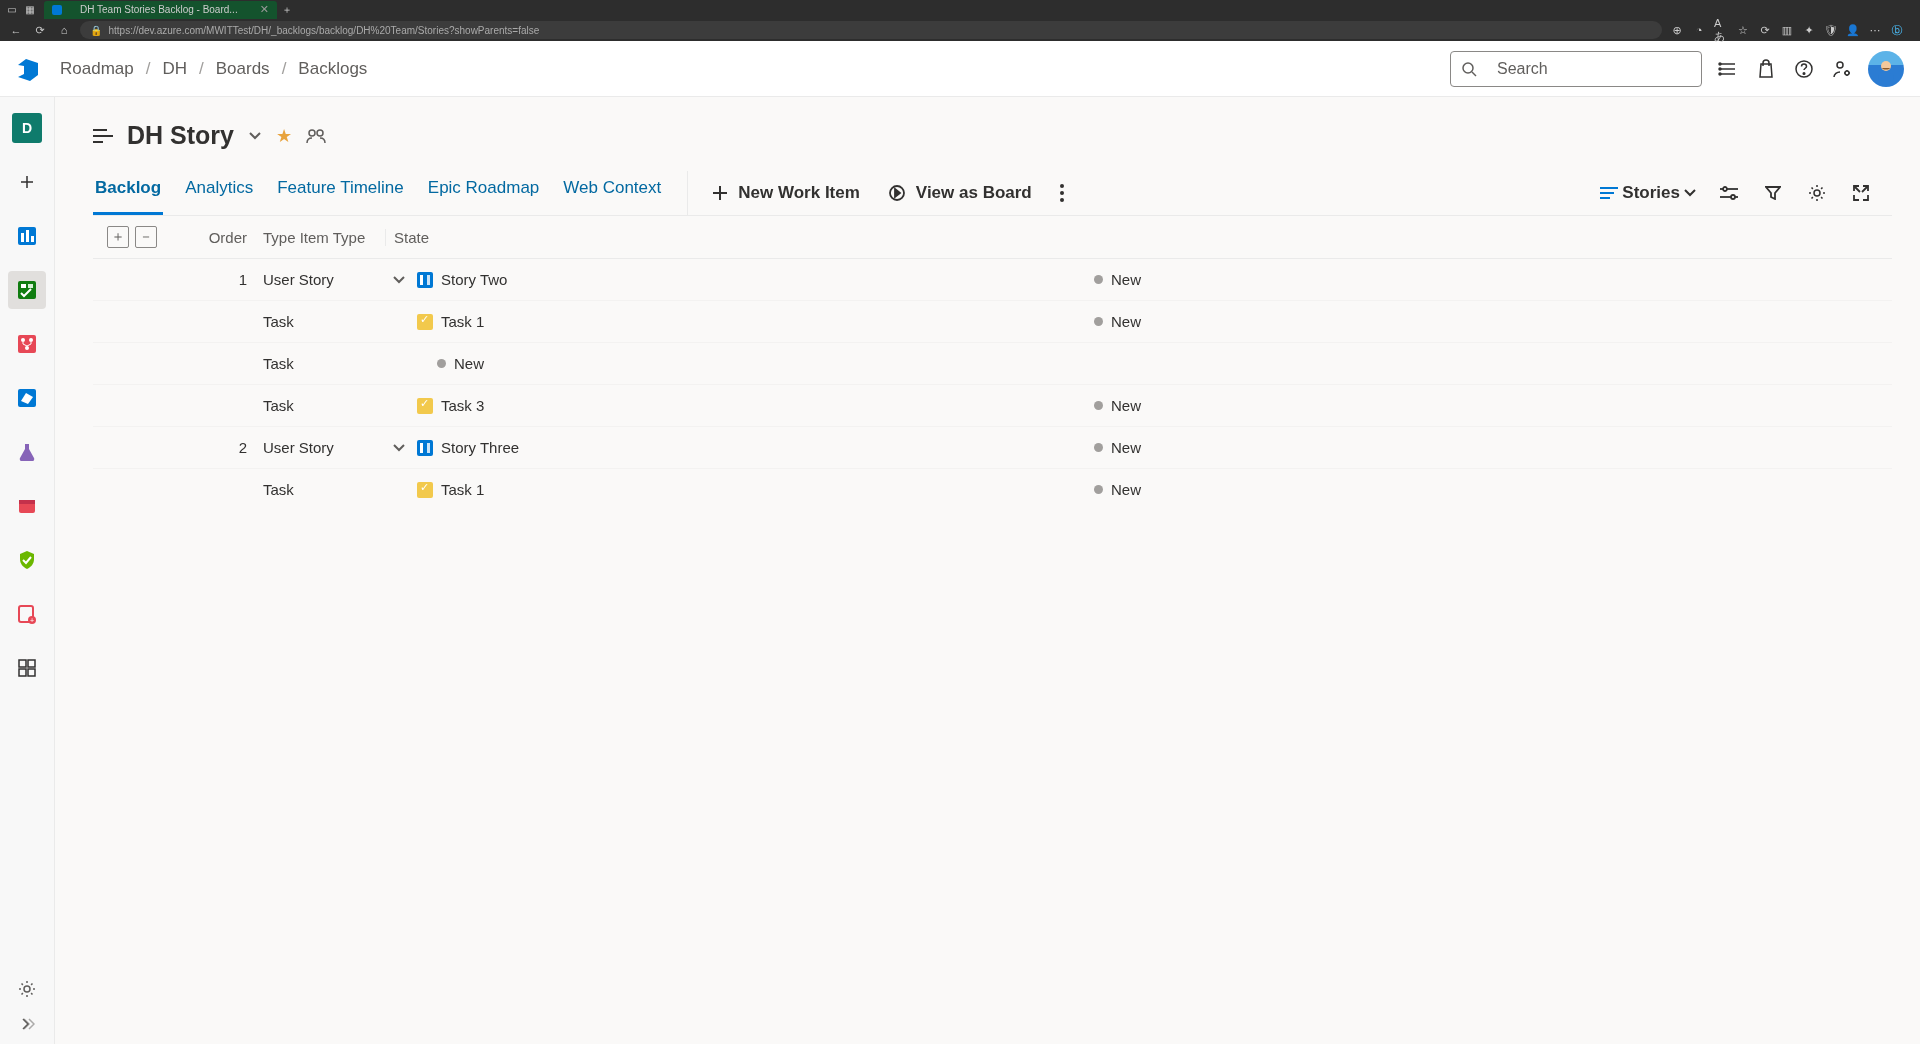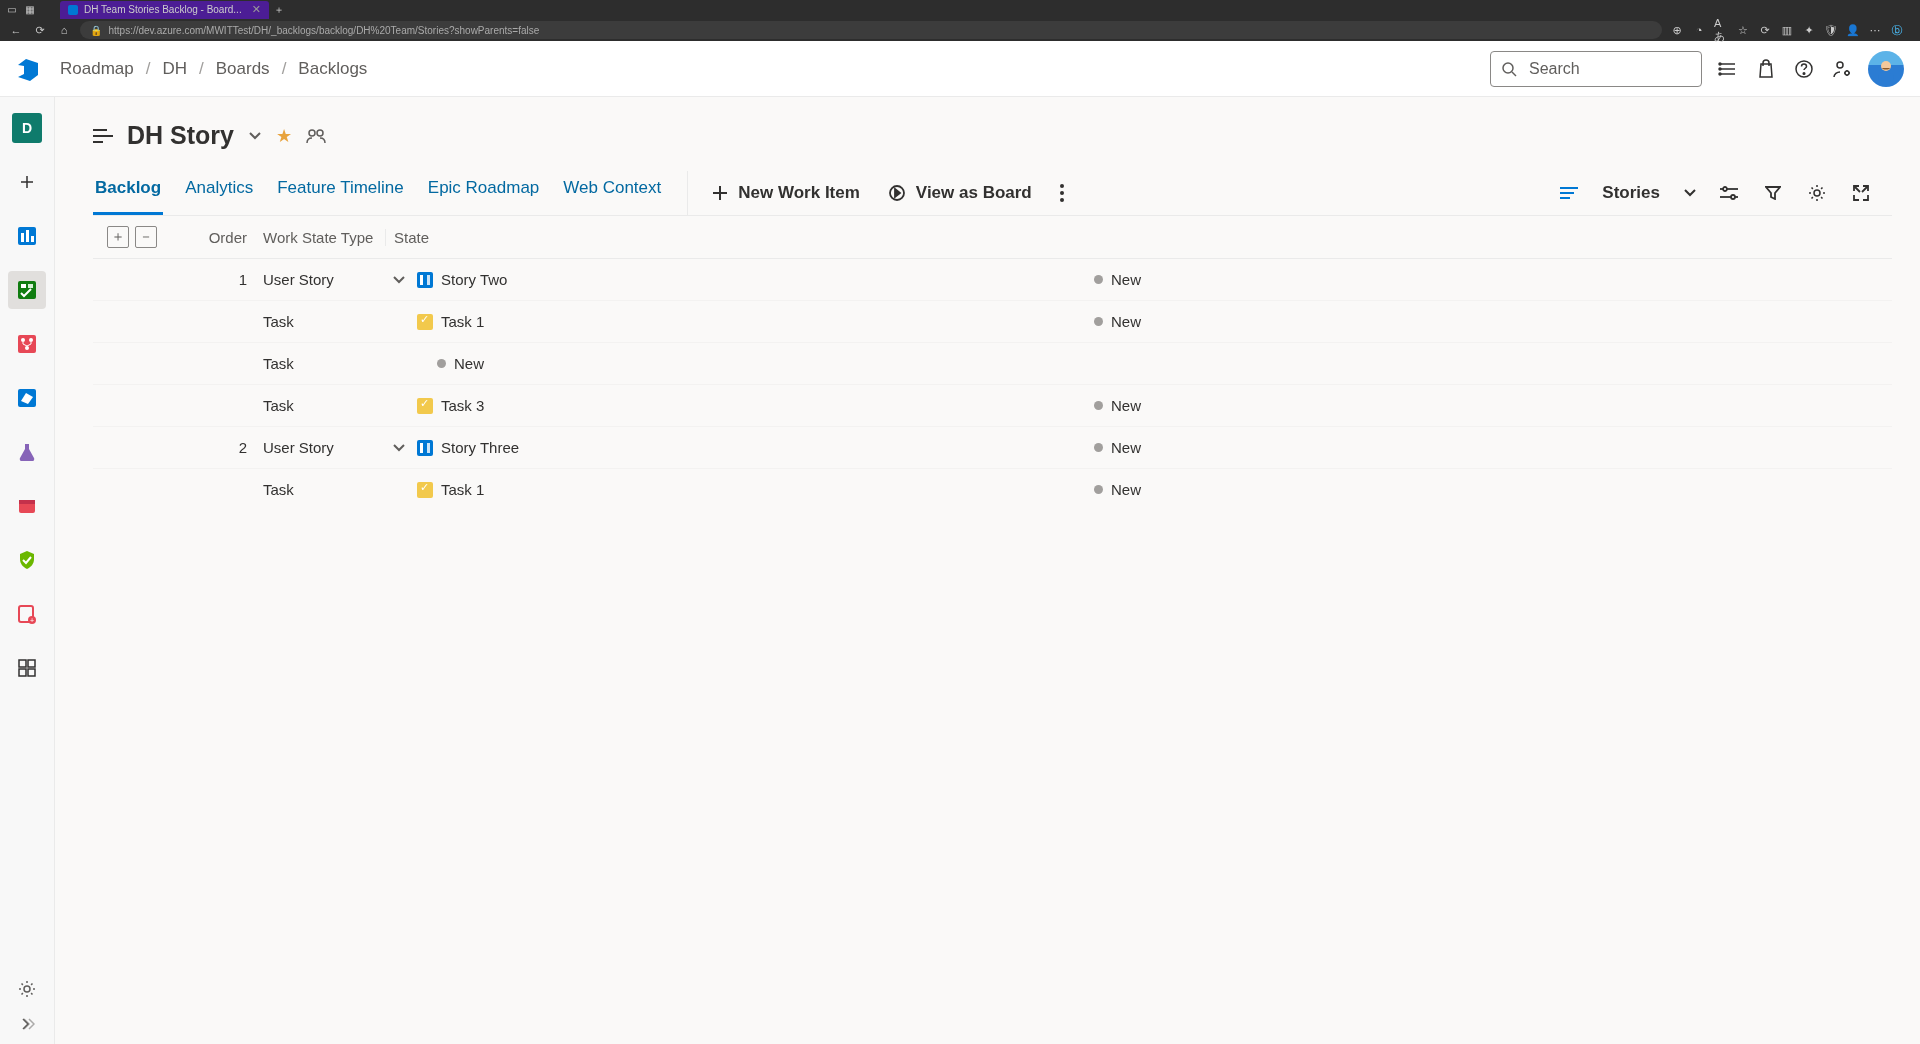--- a/index.html
+++ b/index.html
@@ -2,37 +2,37 @@
 <html><head>
 <meta charset="utf-8">
 <style>
 * { box-sizing: border-box; margin: 0; padding: 0; }
 body { font-family: "Segoe UI", -apple-system, sans-serif; font-size: 14px; color: #323130; background: #fff; overflow: hidden; }
 
 
 .browser-chrome { background: #2d2d2d; height: 41px; display: flex; flex-direction: column; }
 .tab-bar { height: 19px; display: flex; align-items: center; padding: 0 4px; gap: 2px; }
 .tab-btn { width: 16px; height: 16px; display: flex; align-items: center; justify-content: center; color: #ccc; font-size: 10px; }
-.browser-tab { background: #4c1d95; height: 18px; display: flex; align-items: center; padding: 0 8px; gap: 6px; color: #ccc; font-size: 10px; border-radius: 3px 3px 0 0; margin-left: 20px; }
+.browser-tab { background: #14532d; height: 18px; display: flex; align-items: center; padding: 0 8px; gap: 18px; color: #ccc; font-size: 10px; border-radius: 3px 3px 0 0; margin-left: 4px; }
 .tab-favicon { width: 10px; height: 10px; background: #0078d4; border-radius: 2px; }
 .tab-close { color: #999; font-size: 11px; margin-left: 4px; }
 .addr-bar { height: 22px; display: flex; align-items: center; padding: 0 8px; gap: 8px; background: #2d2d2d; }
 .addr-btn { width: 16px; height: 16px; color: #ccc; font-size: 11px; display: flex; align-items: center; justify-content: center; }
 .url-field { flex: 1; background: #3c3c3c; height: 18px; border-radius: 9px; display: flex; align-items: center; padding: 0 10px; color: #aaa; font-size: 10px; gap: 6px; }
 .addr-right { display: flex; gap: 8px; padding-right: 8px; }
 .addr-icon { width: 14px; height: 14px; color: #ccc; font-size: 11px; display:flex;align-items:center;justify-content:center;}
 
 
 .top-header { height: 56px; display: flex; align-items: center; padding: 0 16px; border-bottom: 1px solid #eaeaea; }
 .azure-logo { width: 24px; height: 24px; margin-right: 20px; }
 .breadcrumbs { display: flex; align-items: center; gap: 12px; font-size: 17px; color: #605e5c; }
 .breadcrumb-item { color: #605e5c; }
 .breadcrumb-sep { color: #a19f9d; }
 .header-right { margin-left: auto; display: flex; align-items: center; gap: 14px; }
-.search-box { width: 212px; height: 36px; border: 1px solid #8a8886; border-radius: 4px; display: flex; align-items: center; padding: 0 10px; gap: 12px; color: #605e5c; font-size: 16px; }
+.search-box { width: 252px; height: 36px; border: 1px solid #8a8886; border-radius: 4px; display: flex; align-items: center; padding: 0 10px; gap: 20px; color: #605e5c; font-size: 16px; }
 .header-icon { width: 24px; height: 24px; display: flex; align-items: center; justify-content: center; color: #323130; }
 .avatar { width: 36px; height: 36px; border-radius: 50%; background: linear-gradient(180deg,#5cb3e8 40%,#2b7cd3 40%); display:flex;align-items:center;justify-content:center;}
 
 
 .layout { display: flex; height: calc(100vh - 97px); }
 .left-rail { width: 55px; background: #f8f8f8; border-right: 1px solid #eaeaea; display: flex; flex-direction: column; align-items: center; padding-top: 10px; gap: 2px; position: relative; }
 .rail-item { width: 38px; height: 38px; display: flex; align-items: center; justify-content: center; border-radius: 4px; margin-bottom: 14px; }
 .rail-item.active { background: #e1dfdd; }
 .rail-item.project { background: #0f7b6c; color: #fff; font-weight: 600; width: 30px; height: 30px; border-radius: 3px; margin-top: 6px; margin-bottom: 18px; }
 .rail-bottom { position: absolute; bottom: 12px; display: flex; flex-direction: column; align-items: center; gap: 18px; }
@@ -49,21 +49,21 @@
 
 
 .pivot-row { display: flex; align-items: center; padding: 12px 0 0 0; border-bottom: 1px solid #eaeaea; }
 .pivot-tabs { display: flex; gap: 20px; }
 .pivot-tab { font-size: 17px; padding: 8px 2px 14px 2px; color: #0369a1; cursor: pointer; border-bottom: 3px solid transparent; }
 .pivot-tab.active { font-weight: 600; border-bottom-color: #0078d4; }
 .pivot-divider { width: 1px; height: 44px; background: #eaeaea; margin: 0 24px; }
 .pivot-actions { display: flex; align-items: center; gap: 28px; }
 .pivot-btn { display: flex; align-items: center; gap: 10px; font-size: 17px; font-weight: 600; }
 .pivot-right { margin-left: auto; display: flex; align-items: center; gap: 22px; padding-right: 20px; }
-.level-picker { display: flex; align-items: center; gap: 24px; font-size: 17px; font-weight: 600; }
+.level-picker { display: flex; align-items: center; gap: 4px; font-size: 17px; font-weight: 600; }
 .tool-icon { width: 22px; height: 22px; display: flex; align-items: center; justify-content: center; color: #323130; }
 
 
 .table-header { display: flex; align-items: center; height: 42px; font-size: 15px; color: #605e5c; }
 .table-header .cell, .row .cell { padding: 0 8px; }
 .col-expand { width: 72px; display: flex; gap: 6px; padding-left: 14px; }
 .expand-btn { width: 22px; height: 22px; border: 1px solid #8a8886; border-radius: 2px; display: flex; align-items: center; justify-content: center; font-size: 14px; color: #605e5c; }
 .col-order { width: 90px; text-align: right; padding-right: 20px; }
 .col-type { width: 130px; }
 .col-title { flex: 1; border-left: 1px solid #eaeaea; padding-left: 16px; }
@@ -384,21 +384,21 @@
         </span>
       </div>
     </div>
 
     <div class="table-header">
       <div class="col-expand">
         <span class="expand-btn">＋</span>
         <span class="expand-btn">－</span>
       </div>
       <div class="cell col-order">Order</div>
-      <div class="cell col-type">Work State Type</div>
+      <div class="cell col-type">Type Item Type</div>
       <div class="cell col-state">State</div>
       <div class="cell col-end"></div>
     </div>
 
     <div class="tbody" id="tbody">
         <div class="row">
           <div class="col-expand"></div>
           <div class="cell col-order">1</div>
           <div class="cell col-type">User Story</div>
           <div class="cell col-title">

